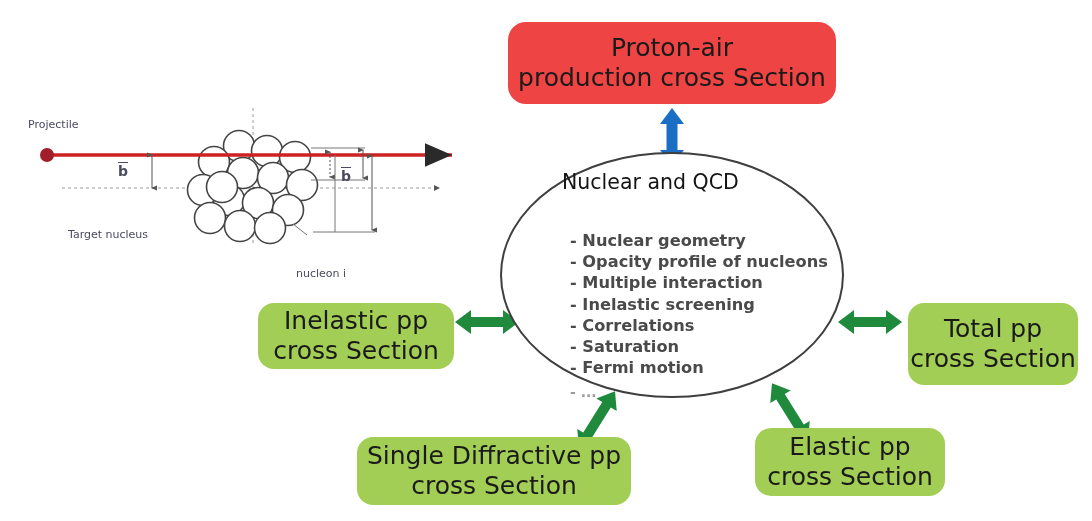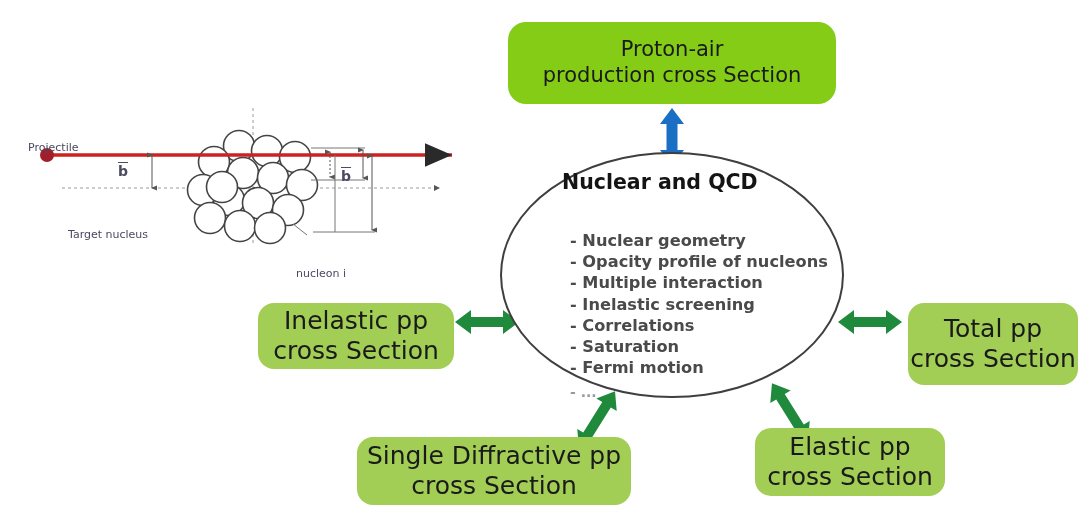--- a/index.html
+++ b/index.html
@@ -39,22 +39,22 @@
   }
   .node-box .lines {
     width: 100%;
   }
   .node-box .ln {
     display: block;
     white-space: nowrap;
   }
 
   .box-purple {
-    background: #84cc16;
-    font-size: 21px;
+    background: #ef4444;
+    font-size: 25px;
   }
   .box-green {
     background: #a2ce55;
     font-size: 25px;
   }
 
   #box-proton-air { left: 508px; top: 22px;  width: 328px; height: 82px; border-radius: 18px; }
   #box-inelastic  { left: 258px; top: 303px; width: 196px; height: 66px; }
   #box-total      { left: 908px; top: 303px; width: 170px; height: 82px; }
   #box-single-dif { left: 357px; top: 437px; width: 274px; height: 68px; }
@@ -80,21 +80,21 @@
     width: 344px;
     height: 246px;
     z-index: 6;
     pointer-events: none;
   }
   #ellipse-title {
     position: absolute;
     left: 62px;
     top: 18px;
     width: 250px;
-    font-weight: bold;
+    font-weight: normal;
     font-size: 20.5px;
     color: #141414;
     line-height: 1.22;
   }
   #ellipse-title .ln { display: block; }
   #ellipse-list {
     position: absolute;
     left: 70px;
     top: 78px;
     width: 270px;
@@ -115,21 +115,21 @@
     z-index: 6;
   }
   .illus-bvec {
     position: absolute;
     color: #4a4a60;
     font-size: 14px;
     font-weight: bold;
     white-space: nowrap;
     z-index: 6;
   }
-  #label-projectile { left: 28px;  top: 118px; margin-top: 23px; }
+  #label-projectile { left: 28px;  top: 118px; }
   #label-target     { left: 68px;  top: 228px; }
   #label-nucleon    { left: 296px; top: 232px; margin-top: 35px; }
   #label-b1         { left: 118px; top: 163px; }
   #label-b2         { left: 341px; top: 168px; }
   .ovl { text-decoration: overline; }
 </style>
 </head>
 <body>
 
 <div id="canvas">

